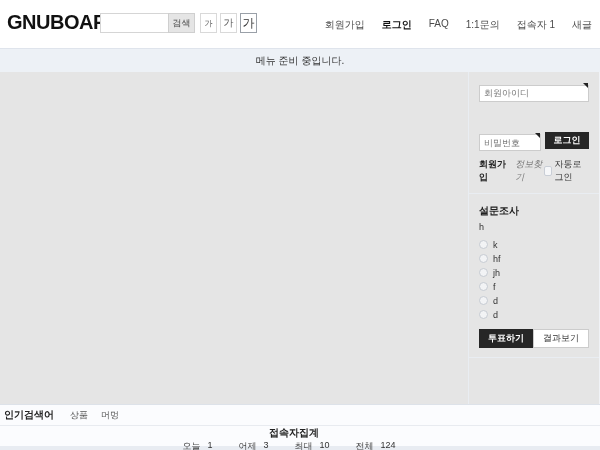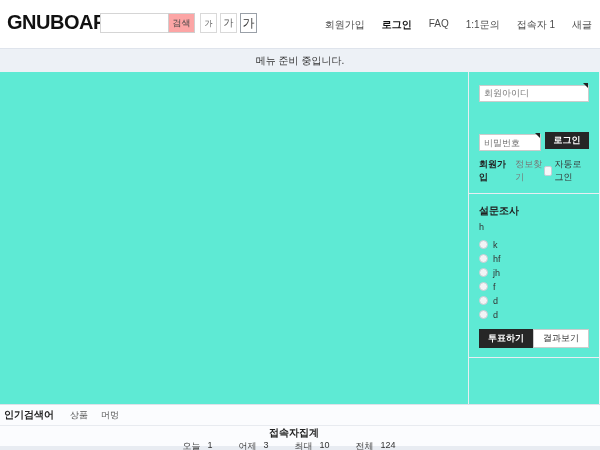--- a/index.html
+++ b/index.html
@@ -6,55 +6,55 @@
   html,body { width:600px; height:450px; overflow:hidden;
     font-family:"Liberation Sans","DejaVu Sans",sans-serif; background:#fff; color:#333; }
 
   
   .header { position:relative; height:48px; background:#fff; }
   .logo { position:absolute; left:7px; top:11px; font-size:20px; font-weight:700;
     letter-spacing:-0.5px; color:#111; }
   .searchwrap { position:absolute; left:100px; top:13px; display:flex; }
   .search-input { width:68px; height:20px; border:1px solid #d5d5d5; border-right:none;
     font-size:9px; padding:0 4px; outline:none; color:#333; }
-  .search-btn { width:27px; height:20px; background:#fca5a5; border:1px solid #cfcfcf;
+  .search-btn { width:27px; height:20px; background:#e5e5e5; border:1px solid #cfcfcf;
     font-size:9px; color:#444; cursor:pointer; }
   .fontbtns { position:absolute; left:200px; top:13px; display:flex; gap:3px; }
   .fbtn { width:17px; height:20px; background:#fff; border:1px solid #d9d9d9;
     color:#555; text-align:center; cursor:pointer; }
   .fbtn.f1 { font-size:8px; } .fbtn.f2 { font-size:10px; }
   .fbtn.f3 { font-size:12px; border-color:#9aa0a8; color:#333; }
   .topnav { position:absolute; right:8px; top:18px; display:flex; gap:17px; }
   .topnav a { font-size:10px; color:#4a4a4a; text-decoration:none; white-space:nowrap; }
   .topnav a.bold { font-weight:bold; color:#111; }
 
   
   .menubar { height:24px; background:#edf1f6; border-top:1px solid #dfe4ec;
     text-align:center; line-height:23px; font-size:10px; color:#333; }
 
   
-  .content { display:flex; height:332px; background:#5eead4; }
+  .content { display:flex; height:332px; background:#e5e5e5; }
   .main { flex:1; }
   .sidebar { width:132px; border-left:1px solid #e9edf2; border-right:1px solid #f0f2f6; }
   .sb-section { padding:10px 10px 9px 10px; border-bottom:1px solid #e9edf2; }
 
   .inwrap { position:relative; margin-bottom:4px; }
   .inwrap.half { margin-bottom:0; flex:1; }
   .sb-input { width:100%; height:17px; border:1px solid #ccc; font-size:9px;
     padding:0 4px; outline:none; color:#333; }
   .sb-input::placeholder, .search-input::placeholder { color:#777; }
   .req::after { content:""; position:absolute; top:1px; right:1px; width:0; height:0;
     border-top:5px solid #222; border-left:5px solid transparent; }
   .pwrow { display:flex; gap:4px;margin-top:30px; }
   .login-btn { width:44px; height:17px; background:#262626; color:#fff; border:none;
     font-size:9px; font-weight:bold; cursor:pointer; }
   .loginlinks { display:flex; align-items:center; margin-top:7px; font-size:9px; }
   .loginlinks a { text-decoration:none; }
   .lk-join { color:#222; font-weight:bold; }
-  .lk-find { color:#777; margin-left:8px; }
+  .lk-find { color:#777; margin-left:8px;font-style:italic; }
   .autolabel { display:flex; align-items:center; margin-left:auto; gap:3px; color:#333;font-family:Liberation Mono, monospace; }
   .chk { width:10px; height:10px; border:1px solid #c9ced6; border-radius:2px; background:#f6f7f9; }
 
   .poll-title { font-size:10px; font-weight:bold; color:#222; }
   .poll-q { font-size:9px; color:#333; margin-top:4px; }
   .poll-opts { margin-top:6px; }
   .opt { display:flex; align-items:center; gap:5px; height:13px; margin-bottom:1px; }
   .radio { width:9px; height:9px; border:1px solid #c6cbd2; border-radius:50%;
     background:#f2f3f5; flex:0 0 auto; }
   .opt span { font-size:9px; color:#333; }

